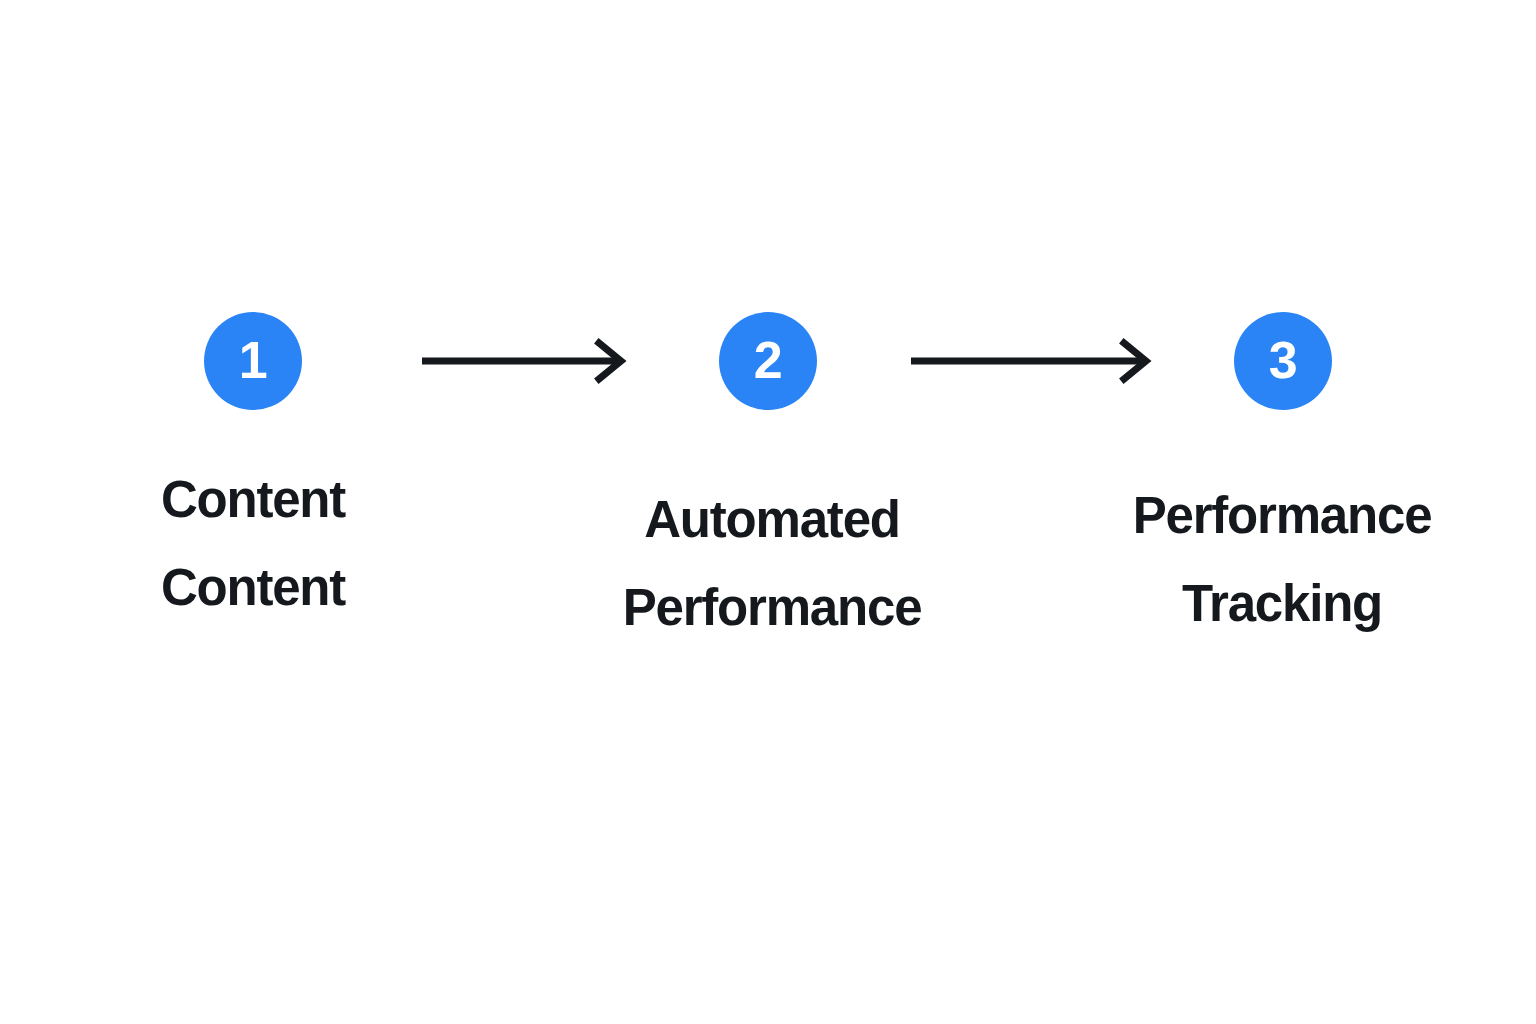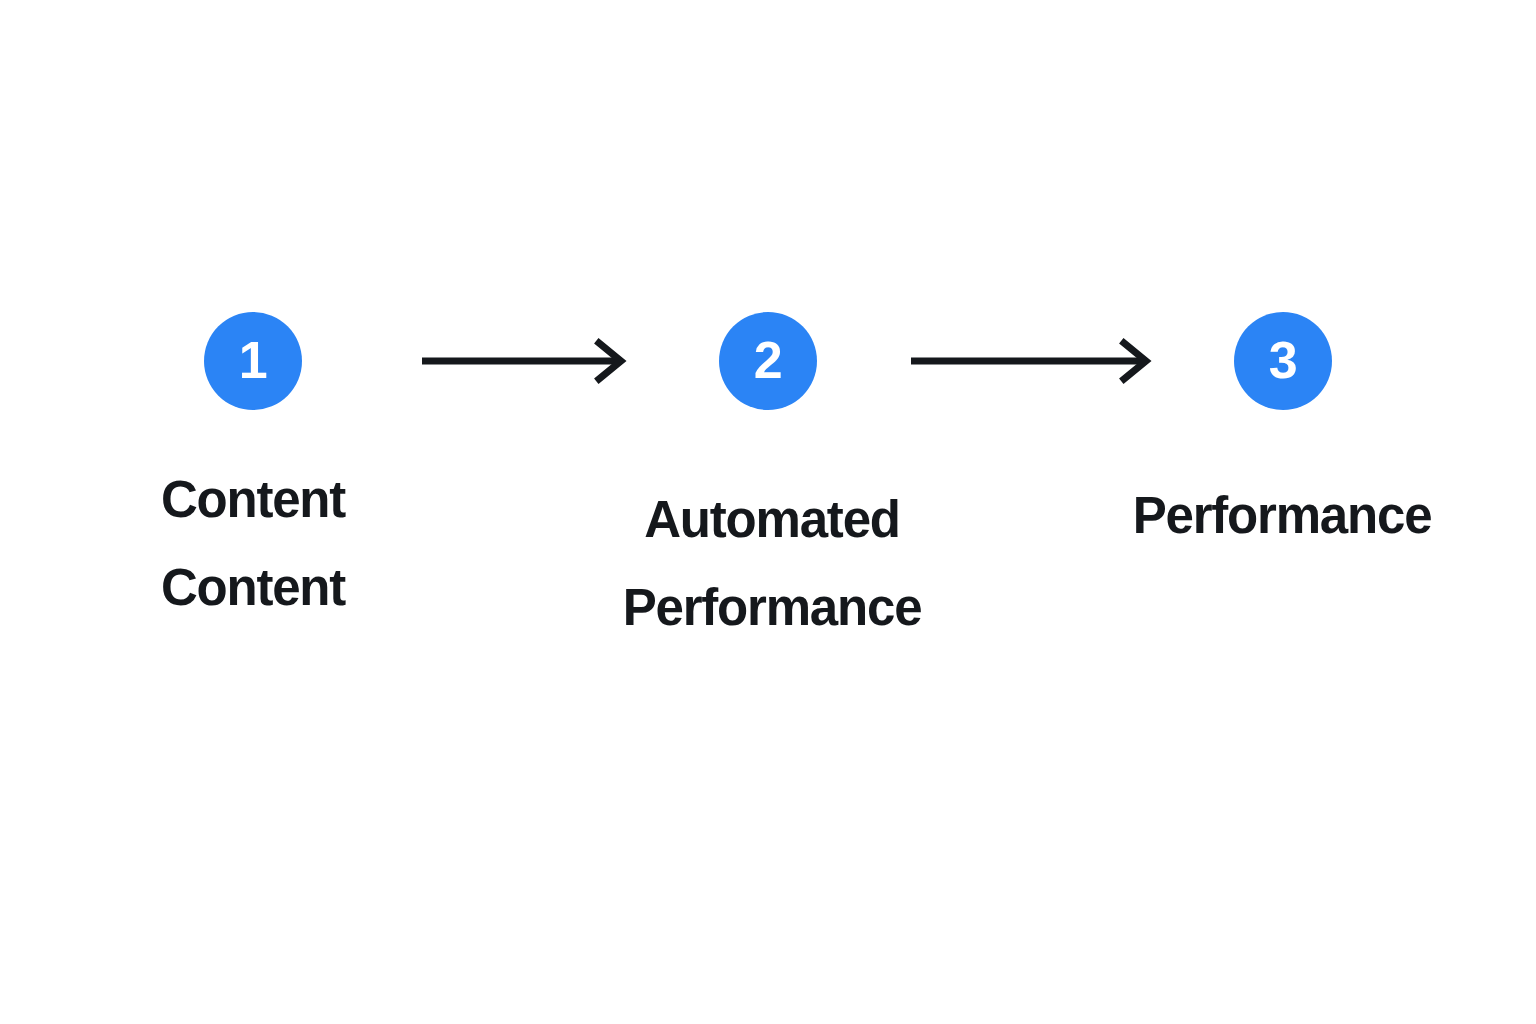--- a/index.html
+++ b/index.html
@@ -124,15 +124,16 @@
     <span class="label-line">Content</span>
   </div>
 
   <div class="step-label" id="label-2">
     <span class="label-line">Automated</span>
     <span class="label-line">Performance</span>
   </div>
 
   <div class="step-label" id="label-3">
     <span class="label-line">Performance</span>
+    <span class="label-line">Tracking</span>
   </div>
 
 </div>
 
 </body></html>

